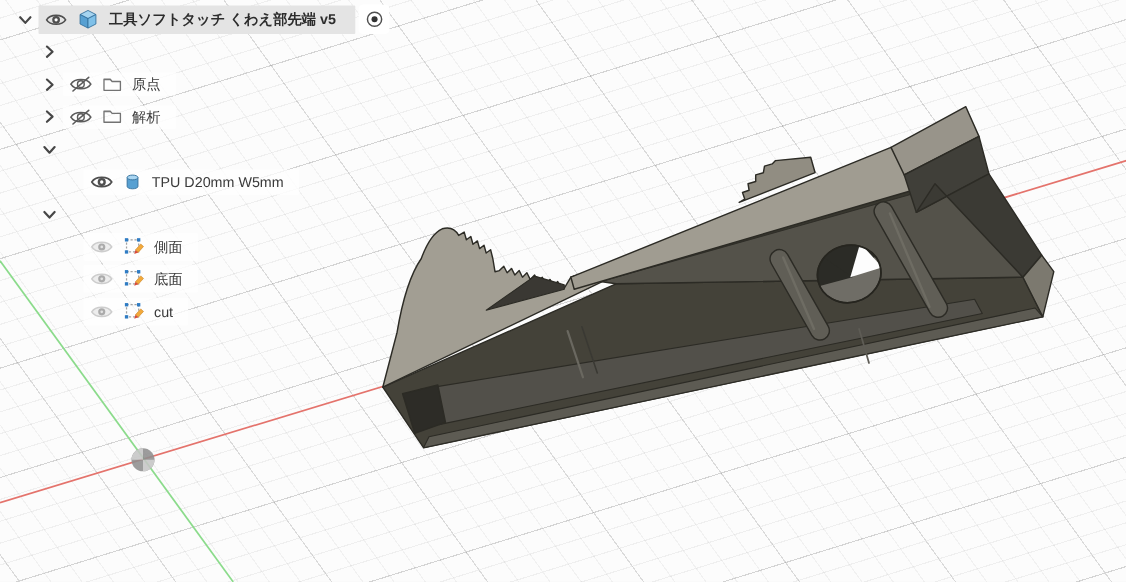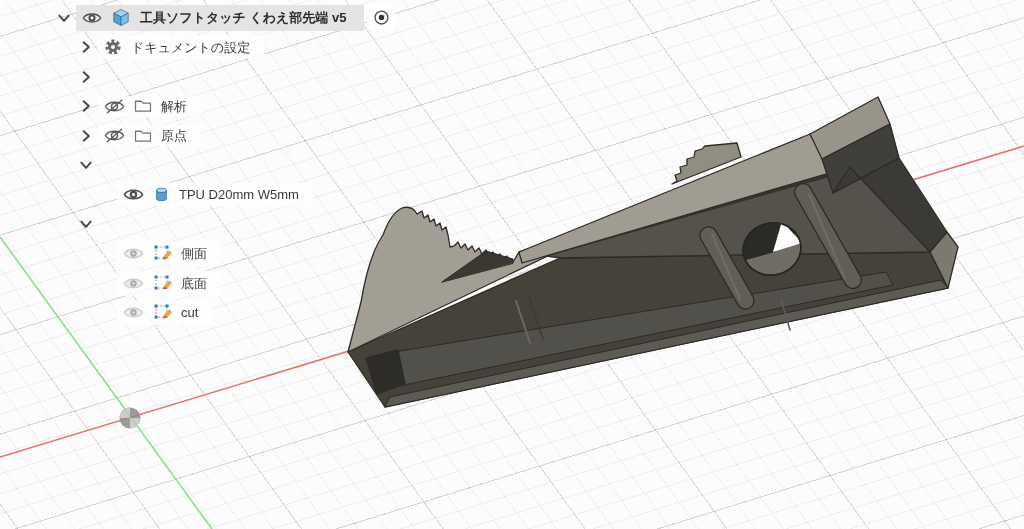--- a/index.html
+++ b/index.html
@@ -10,21 +10,21 @@
   .grid-a{transform:rotate(-17.2deg);
     background-image:
       repeating-linear-gradient(to bottom, rgba(0,0,0,0.115) 0 1px, transparent 1px 95px),
       repeating-linear-gradient(to bottom, rgba(0,0,0,0.050) 0 1px, transparent 1px 19px);}
   .grid-b{transform:rotate(54.2deg);
     background-image:
       repeating-linear-gradient(to bottom, rgba(0,0,0,0.095) 0 1px, transparent 1px 115px),
       repeating-linear-gradient(to bottom, rgba(0,0,0,0.045) 0 1px, transparent 1px 23px);}
   svg.full{position:absolute;left:0;top:0;width:1024px;height:529px;}
   
-  .browser{position:absolute;left:0;top:3px;z-index:5;margin-left:41px;}
+  .browser{position:absolute;left:0;top:3px;z-index:5;}
   .row{display:flex;align-items:center;height:29.5px;}
   .ind0{padding-left:16px}.ind1{padding-left:38px}.ind2{padding-left:76px}
   .chev{width:14px;height:14px;flex:0 0 auto;margin-right:5px;}
   .rowbg{display:inline-flex;align-items:center;gap:9px;background:rgba(255,255,255,0.74);
          padding:3px 14px 3px 6px;border-radius:1px;}
   .row.doc .rowbg{background:#e4e4e4;padding-right:18px;}
   .row.doc .lbl{font-weight:bold;color:#2c2c2c;}
   .lbl{font-size:13px;color:#3a3a3a;white-space:nowrap;line-height:1;}
   .chip{display:inline-flex;align-items:center;justify-content:center;background:#fff;
         border-radius:4px;width:28px;height:27px;margin-left:3px;}
@@ -184,65 +184,54 @@
           </svg>
         <span class="lbl">工具ソフトタッチ くわえ部先端 v5</span>
       </span>
       <span class="chip">
         <svg class="ic" width="19" height="19">
             <use href="#i-radio"></use>
           </svg>
       </span>
     </div>
 
-    <div class="row ind1">
-      <svg class="ic chev">
-          <use href="#i-chev-right"></use>
-        </svg>
-      <span class="rowbg">
-        <svg class="ic" width="18" height="18">
-            <use href="#i-gear"></use>
-          </svg>
-        <span class="lbl">ドキュメントの設定</span>
-      </span>
-    </div>
 
     <div class="row ind1">
       <svg class="ic chev">
           <use href="#i-chev-right"></use>
         </svg>
     </div>
 
     <div class="row ind1">
       <svg class="ic chev">
           <use href="#i-chev-right"></use>
         </svg>
       <span class="rowbg">
         <svg class="ic" width="21" height="15">
             <use href="#i-eye-off"></use>
           </svg>
         <svg class="ic" width="18" height="14">
             <use href="#i-folder"></use>
           </svg>
-        <span class="lbl">解析</span>
+        <span class="lbl">原点</span>
       </span>
     </div>
 
     <div class="row ind1">
       <svg class="ic chev">
           <use href="#i-chev-right"></use>
         </svg>
       <span class="rowbg">
         <svg class="ic" width="21" height="15">
             <use href="#i-eye-off"></use>
           </svg>
         <svg class="ic" width="18" height="14">
             <use href="#i-folder"></use>
           </svg>
-        <span class="lbl">原点</span>
+        <span class="lbl">解析</span>
       </span>
     </div>
 
     <div class="row ind1">
       <svg class="ic chev">
           <use href="#i-chev-down"></use>
         </svg>
     </div>
 
     <div class="row ind2">

